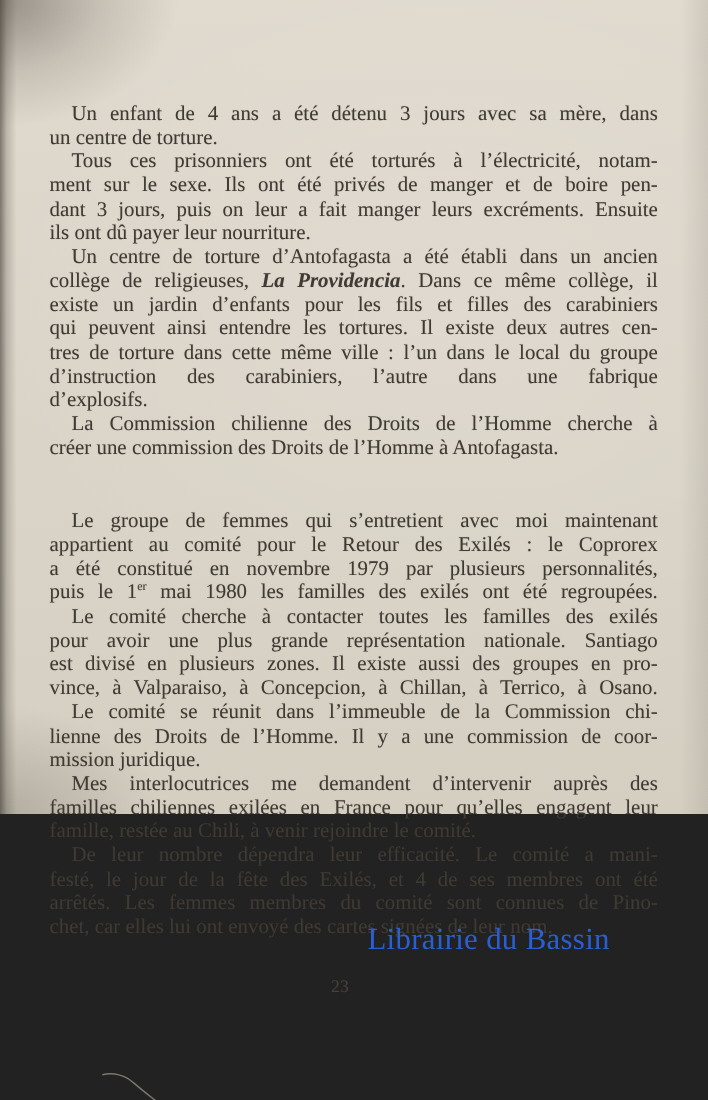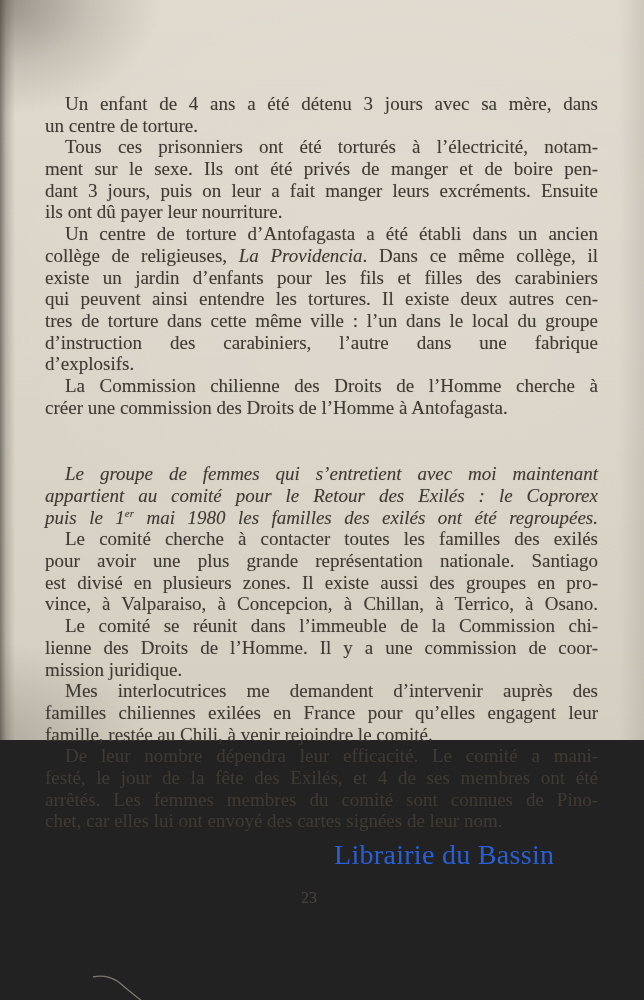--- a/index.html
+++ b/index.html
@@ -22,31 +22,31 @@
   }
   .text-block {
     position: absolute;
     left: 45px; top: 93px;
     width: 553px;
     color: #3f3a33;
     font-size: 19px;
     text-shadow: 0 0 1px rgba(63,58,51,0.28);
   }
   .para { margin: 0; }
-  .para.gap { margin-top: 45px; font-style: italic; }
+  .para.gap { margin-top: 45px; }
   .line {
     height: 21.7px;
     line-height: 21.7px;
     text-align: justify;
     text-align-last: justify;
     overflow: visible;
   }
   .line.flush { text-align-last: left; }
   .line.indent { padding-left: 20px; }
-  .line i { font-style: italic; }
+  .line i { font-style: italic; font-weight: bold; }
   .line sup {
     font-size: 0.58em;
     vertical-align: super;
     line-height: 0;
   }
   .page-number {
     position: absolute;
     left: 257px; top: 889px;
     width: 60px;
     text-align: right;
@@ -93,20 +93,21 @@
         <div class="line"><span>d’instruction des carabiniers, l’autre dans une fabrique</span></div>
         <div class="line flush"><span>d’explosifs.</span></div>
       </div>
       <div class="para">
         <div class="line indent"><span>La Commission chilienne des Droits de l’Homme cherche à</span></div>
         <div class="line flush"><span>créer une commission des Droits de l’Homme à Antofagasta.</span></div>
       </div>
       <div class="para gap">
         <div class="line indent"><span>Le groupe de femmes qui s’entretient avec moi maintenant</span></div>
         <div class="line"><span>appartient au comité pour le Retour des Exilés : le Coprorex</span></div>
+        <div class="line"><span>a été constitué en novembre 1979 par plusieurs personnalités,</span></div>
         <div class="line"><span>puis le 1</span><sup>er</sup><span> mai 1980 les familles des exilés ont été regroupées.</span></div>
       </div>
       <div class="para">
         <div class="line indent"><span>Le comité cherche à contacter toutes les familles des exilés</span></div>
         <div class="line"><span>pour avoir une plus grande représentation nationale. Santiago</span></div>
         <div class="line"><span>est divisé en plusieurs zones. Il existe aussi des groupes en pro-</span></div>
         <div class="line"><span>vince, à Valparaiso, à Concepcion, à Chillan, à Terrico, à Osano.</span></div>
       </div>
       <div class="para">
         <div class="line indent"><span>Le comité se réunit dans l’immeuble de la Commission chi-</span></div>

